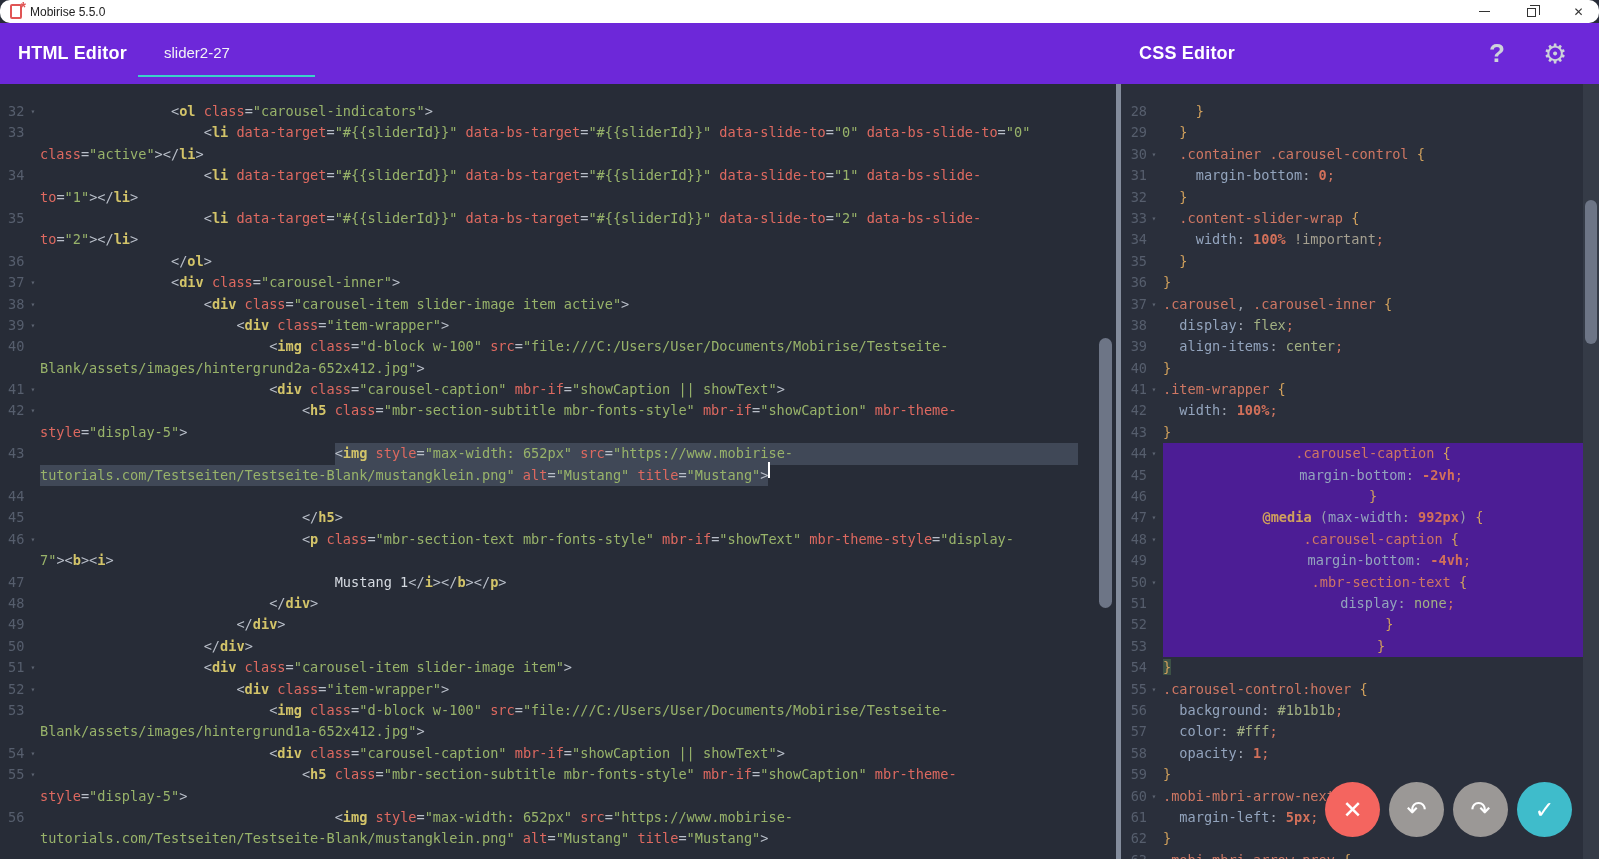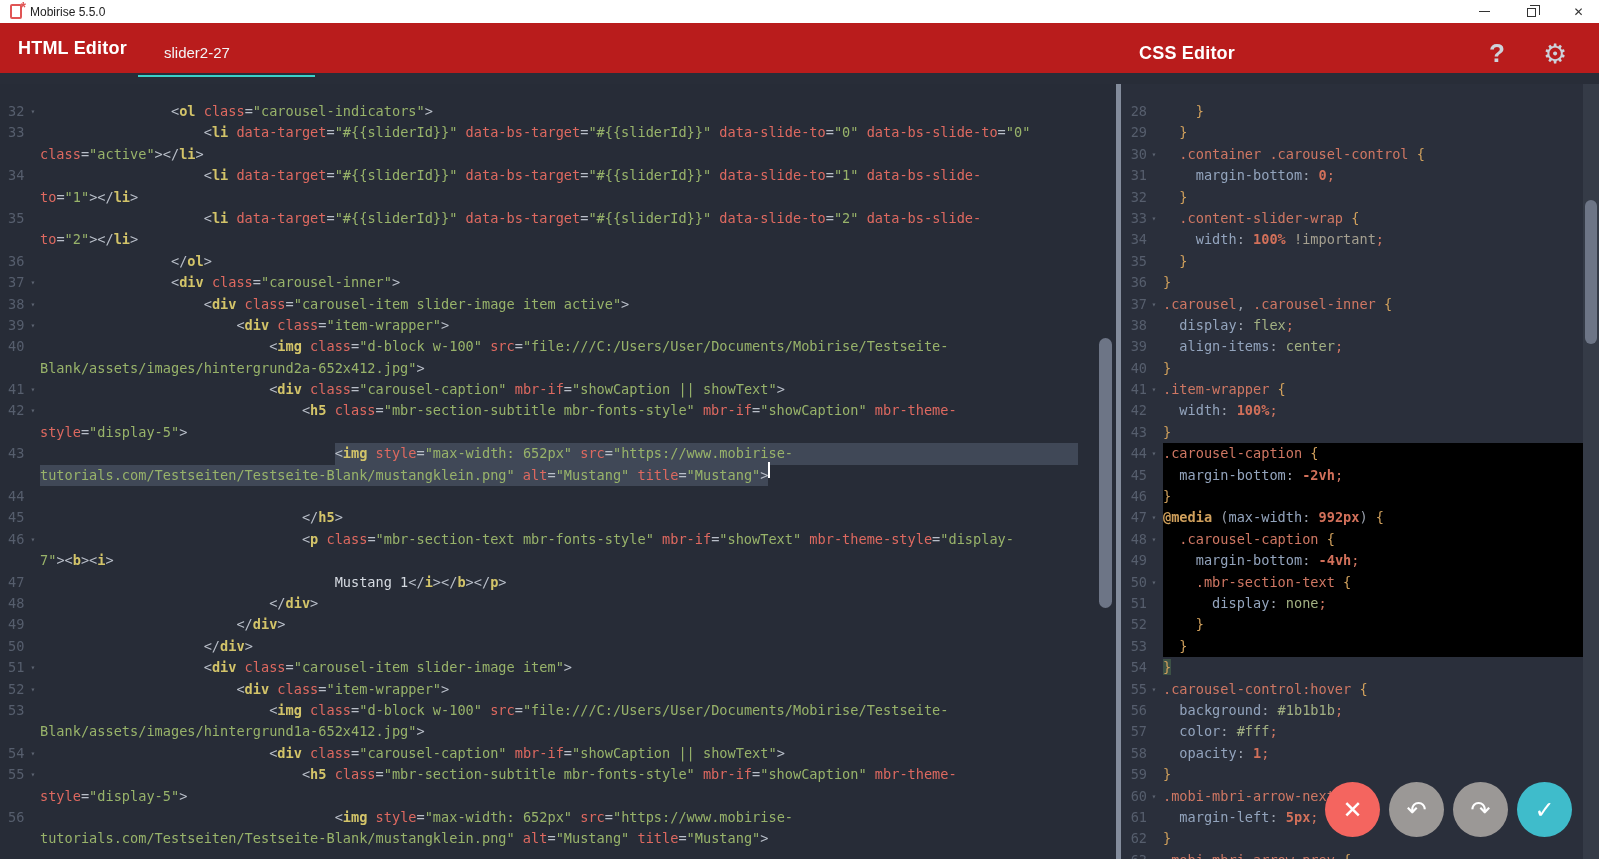--- a/index.html
+++ b/index.html
@@ -2,37 +2,37 @@
 <html><head>
 <meta charset="utf-8">
 <style>
   * { margin:0; padding:0; box-sizing:border-box; }
   html,body { width:1599px; height:859px; overflow:hidden; background:#282d38;
               font-family:"Liberation Sans", sans-serif; }
   .app { position:relative; width:1599px; height:859px; }
 
   
   .titlebar { height:23px; background:#ffffff; display:flex; align-items:center;
-              padding:0 8px; position:relative; }
+              padding:0 8px; position:relative;border-radius:10px; }
   .logo { width:12px; height:15px; border:2px solid #e05555; border-radius:2px;
           margin:0 8px 0 2px; position:relative; }
   .logo::after { content:"*"; position:absolute; top:-7px; right:-6px; color:#e05555;
                  font-size:14px; font-weight:bold; }
   .apptitle { font-size:12px; color:#222; }
   .winbtns { position:absolute; right:14px; top:0; height:23px; display:flex; gap:34px;
              align-items:center; }
   .winbtn { width:13px; height:13px; position:relative; cursor:default; color:#333;
             display:flex; align-items:center; justify-content:center; font-size:12px; }
   .ic-min { width:11px; height:1px; background:#333; }
   .ic-restore { width:9px; height:9px; border:1px solid #333; position:relative; margin-top:2px; }
   .ic-restore::before { content:""; position:absolute; left:2px; top:-4px; width:9px; height:9px;
                         border:1px solid #333; border-left:none; border-bottom:none; }
 
   
-  .header { height:50px; background:#b91c1c; position:relative; display:flex; align-items:center; }
+  .header { height:61px; background:#6d28d9; position:relative; display:flex; align-items:center; }
   .h-title { color:#fff; font-size:18px; font-weight:bold; letter-spacing:.2px; }
   .h-left { margin-left:18px; }
   .tab { position:absolute; left:138px; top:0; height:61px; width:177px; }
   .tab-label { position:absolute; left:26px; top:21px; color:#f2f4f6; font-size:15px; }
   .tab-underline { position:absolute; left:0; bottom:7px; width:177px; height:2px; }
   .h-css { position:absolute; left:1139px; top:20px; }
   .h-icons { position:absolute; right:26px; top:0; height:61px; display:flex; gap:22px; align-items:center; }
   .h-icon { color:#cdd2da; font-size:27px; width:36px; text-align:center; cursor:pointer; }
   .h-icon.q { font-weight:bold; font-size:26px; }
 
@@ -53,21 +53,21 @@
   .cm-ln { flex:none; }
   .html-pane .cm-ln { width:18px; text-align:left; }
   .css-pane  .cm-ln { width:26px; text-align:right; }
   .cm-fold { flex:none; width:14px; text-align:center; font-size:8px; color:#5d6472;
              line-height:21.4px; cursor:pointer; }
   .cm-code { flex:1; white-space:pre; }
   .cm-code span { white-space:pre; }
   .cm-code.flex { display:flex; }
   .selspan { background:#404857; display:inline; }
   .selspan.fill { flex:1; }
-  .blocksel .cm-code { background:#000000; }
+  .blocksel .cm-code { background:#4c1d95;text-align:center; }
   .caret { display:inline-block; width:2px; height:16px; background:#ffffff;
            vertical-align:middle; margin-top:-3px; }
 
   
   .tk-p { color:#b9bfc9; } .tk-t { color:#d3c469;font-weight:bold; } .tk-a { color:#de6960; }
   .tk-s { color:#98b36a; } .tk-x { color:#d6dbe2; }
   
   .tk-sl { color:#cf7763;margin-top:16px; } .tk-br { color:#d0a05c; } .tk-pr { color:#93a4bd; }
   .tk-kw { color:#a3b183; } .tk-n { color:#d2705a; font-weight:bold; }
   .tk-g { color:#99a0ac; } .tk-im { color:#a5a090; } .tk-sc { color:#cf7763; }

